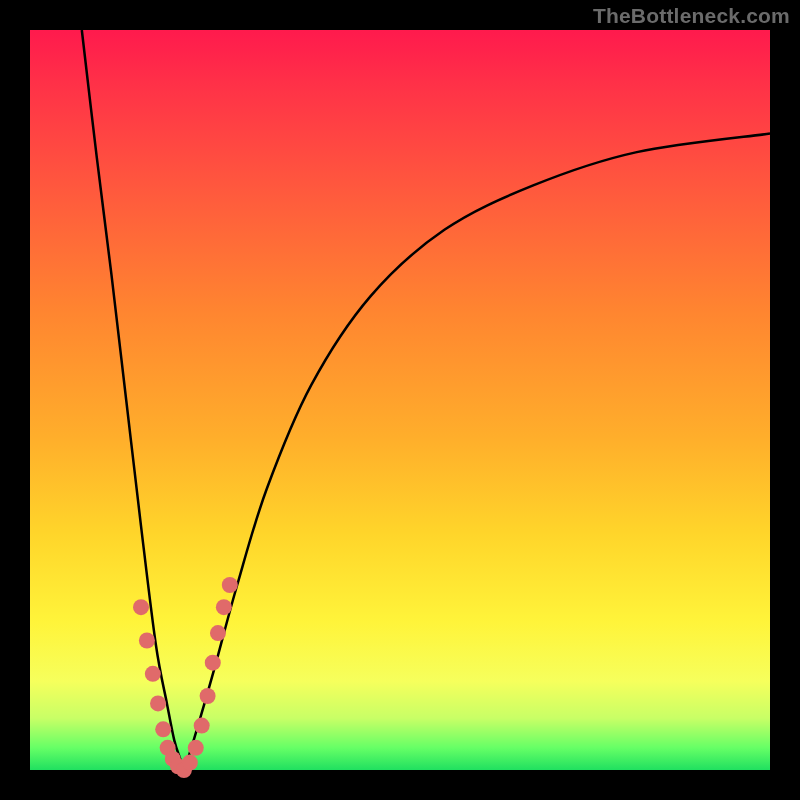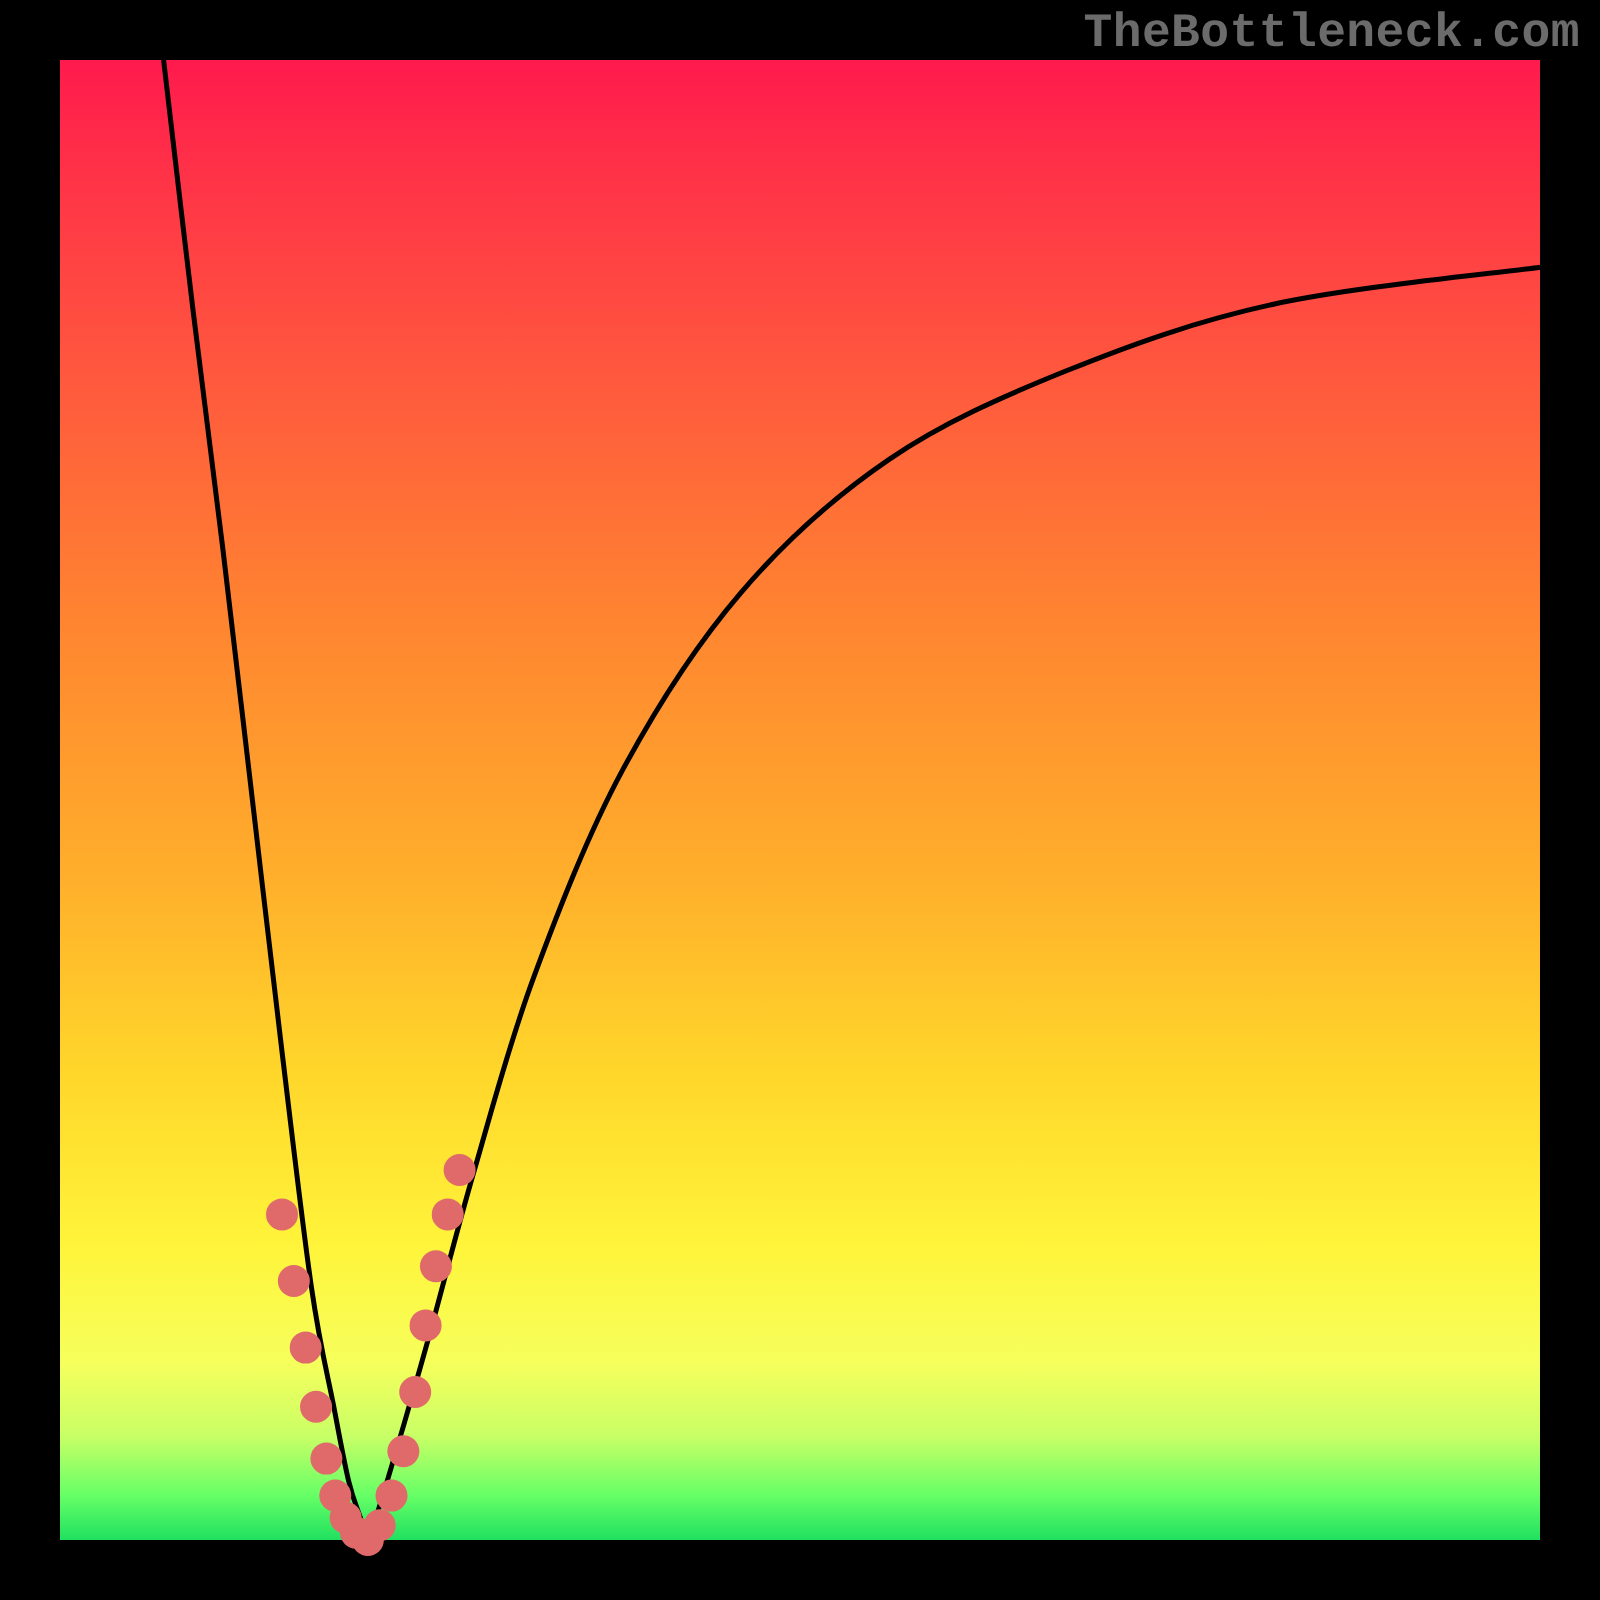--- a/index.html
+++ b/index.html
@@ -37,22 +37,22 @@
       #f6ff5c 88%,
       #c8ff66 93%,
       #66ff66 97%,
       #20e060 100%
     );
   }
   .watermark {
     position: absolute;
     top: 4px;
     right: 10px;
-    font-family: Liberation Mono, monospace;
-    font-size: 24px;
+    font-family: Liberation Sans, sans-serif;
+    font-size: 21px;
     font-weight: 600;
     color: #6b6b6b;
     letter-spacing: 0.2px;
     user-select: none;
   }
   svg.curve {
     position: absolute;
     left: 0;
     top: 0;
     width: 740px;

